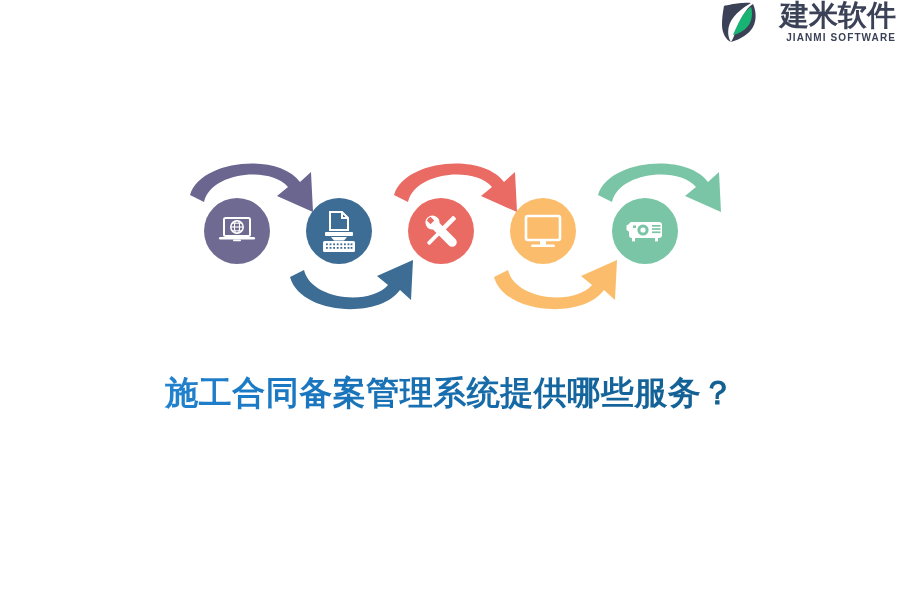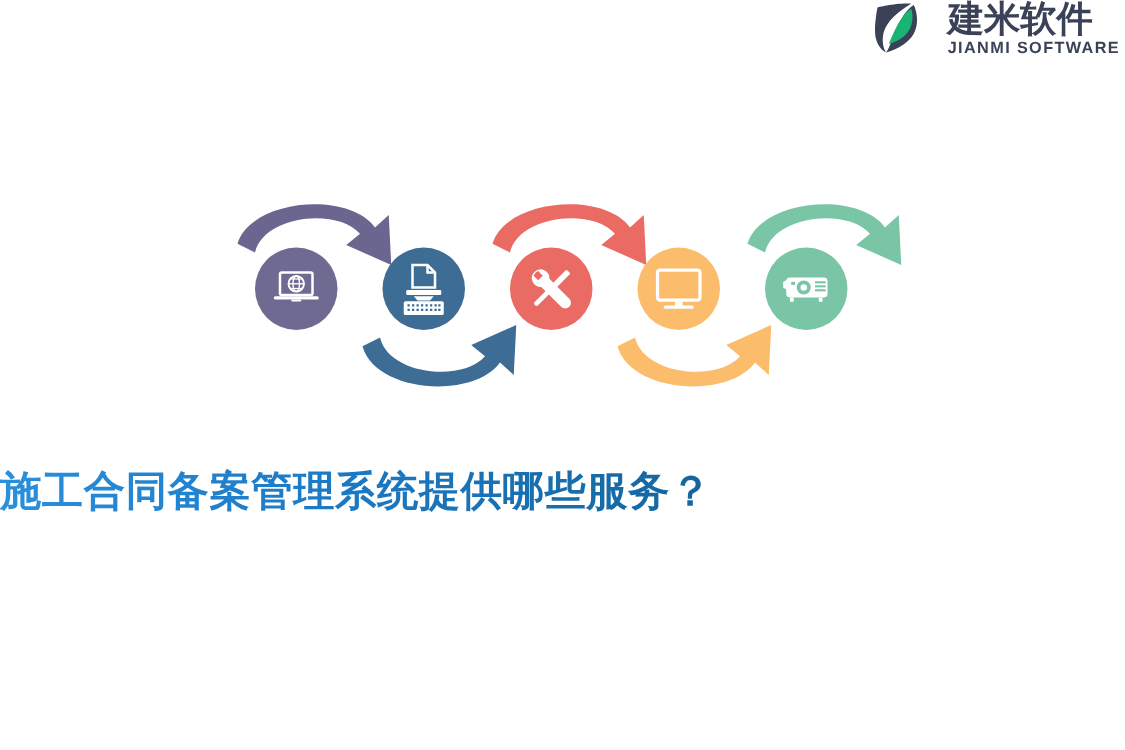--- a/index.html
+++ b/index.html
@@ -40,26 +40,26 @@
   }
   .brand-cn {
     font-size: 29px;
     font-weight: bold;
     color: #3b4257;
     line-height: 30px;
     letter-spacing: 0px;
     font-family: "DejaVu Sans", "Liberation Sans", sans-serif;
   }
   .brand-en {
-    font-size: 13px;
+    font-size: 10px;
     font-weight: bold;
     color: #3b4257;
     letter-spacing: 1.1px;
     line-height: 14px;
-    text-align: center;
+    text-align: right;
     margin-top: 1px;
   }
 
   
   .infographic {
     position: absolute;
     left: 0;
     top: 140px;
     width: 900px;
     height: 180px;
@@ -67,21 +67,21 @@
   .infographic svg {
     display: block;
   }
 
   
   .headline {
     position: absolute;
     left: 0;
     top: 368px;
     width: 900px;
-    text-align: left;
+    text-align: center;
   }
   .headline-line {
     font-family: "DejaVu Serif", "Liberation Serif", serif;
     font-size: 33px;
     font-weight: bold;
     line-height: 49px;
     letter-spacing: 0.5px;
     white-space: nowrap;
     background: linear-gradient(90deg, #2a8fdd 0%, #1b79c4 30%, #15669f 62%, #115985 100%);
     -webkit-background-clip: text;

